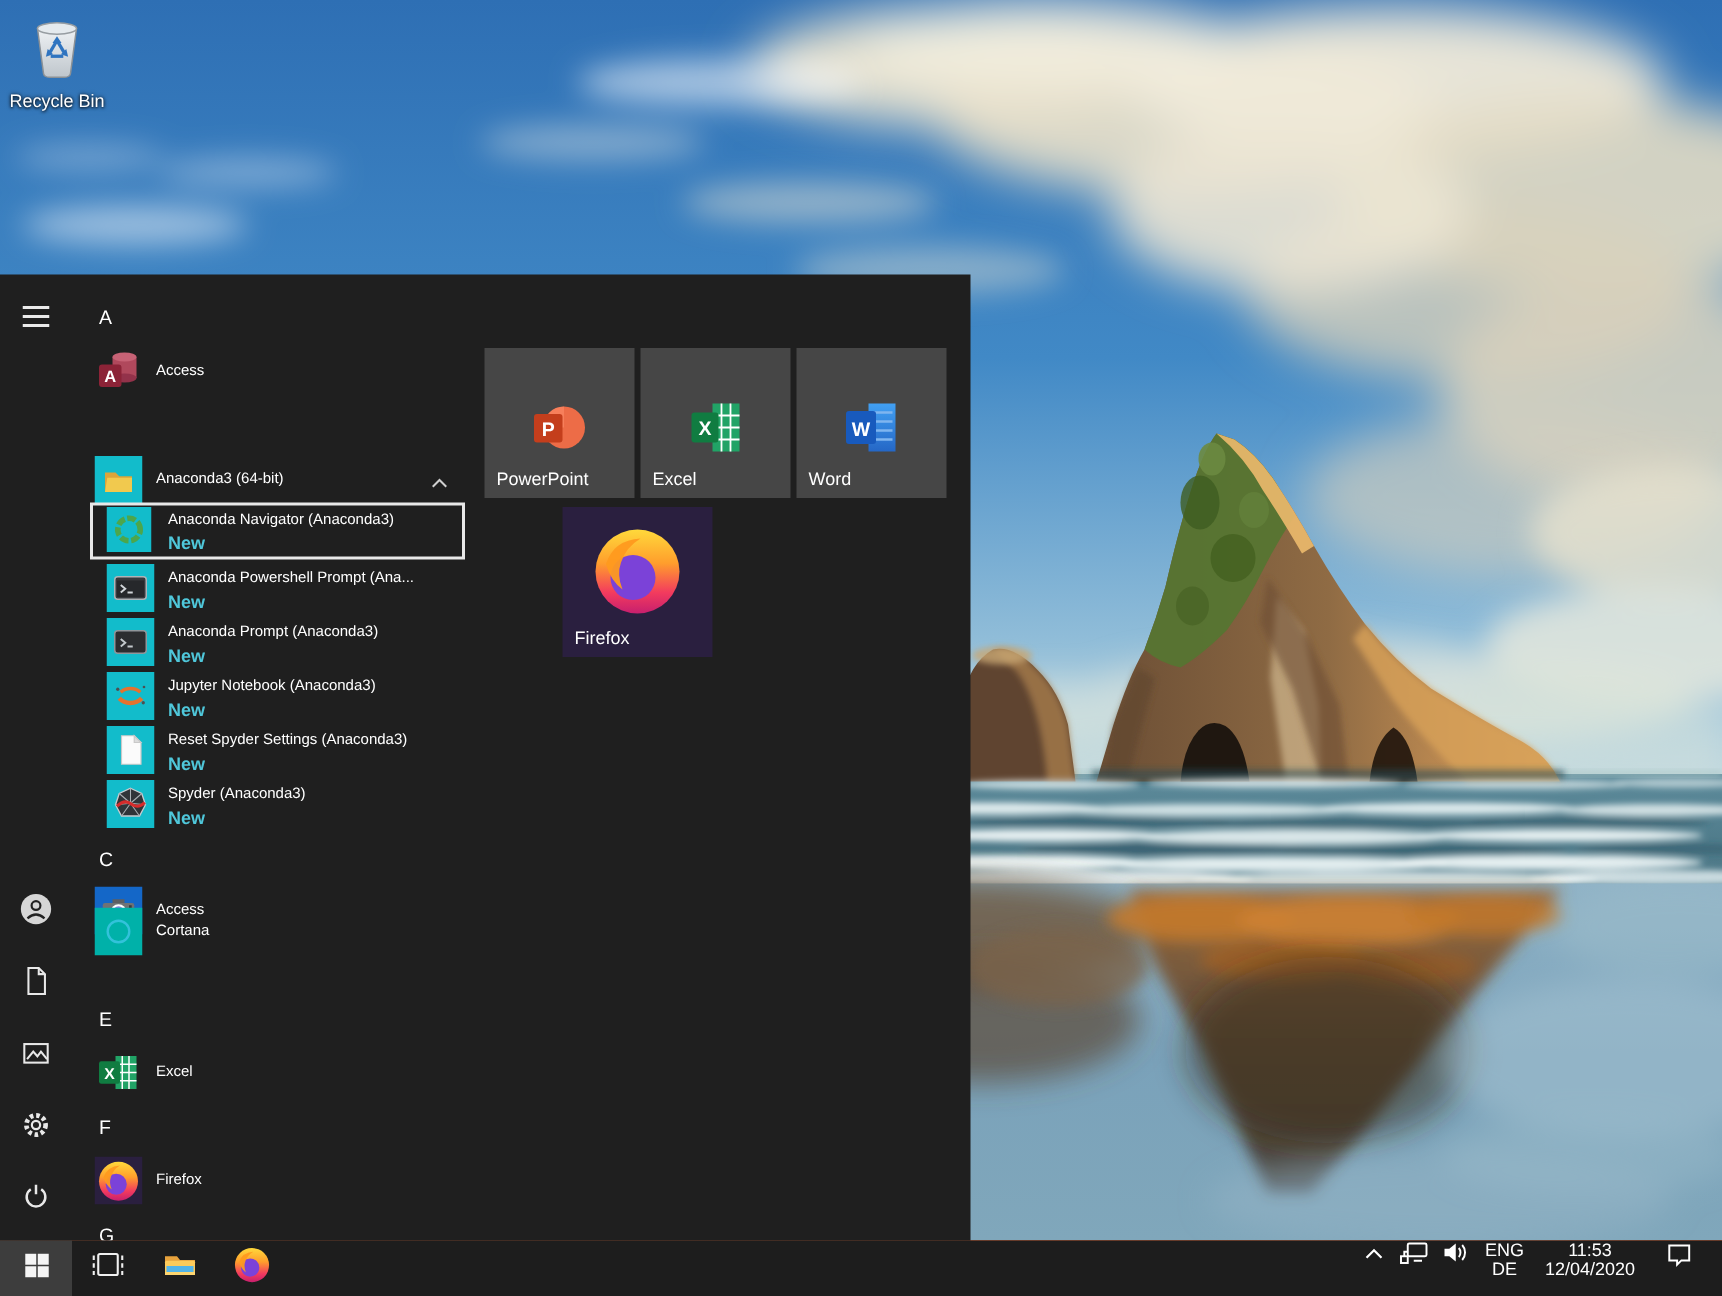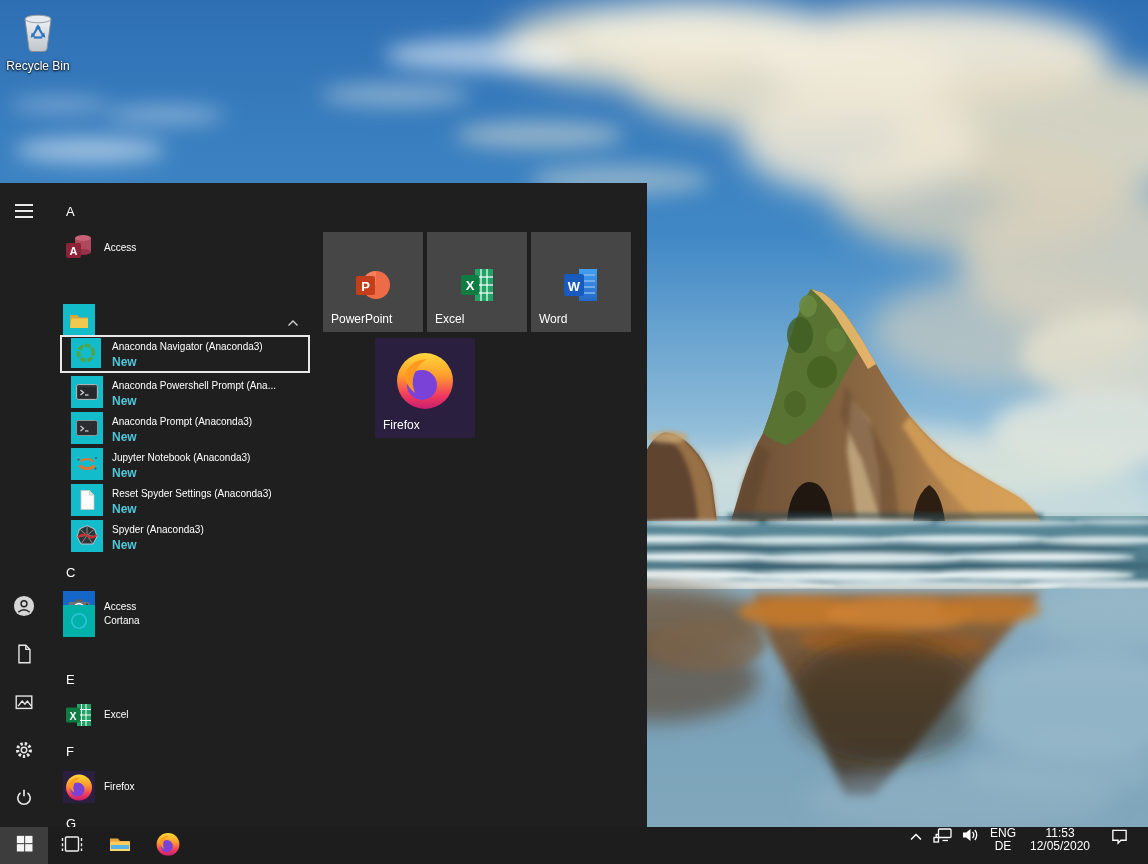--- a/index.html
+++ b/index.html
@@ -300,20 +300,21 @@
 
 
       <div class="row" style="top:119px">
         <span class="ic">
           <svg viewBox="0 0 32 32" width="32" height="32">
             <rect width="32" height="32" fill="#12bccb"></rect>
             <path d="M7,11 h7 l2.5,2.5 H25 V24 H7 Z" fill="#dba43a"></path>
             <path d="M7,24 L8.5,14.5 H25 V24 Z" fill="#f1c94e"></path>
           </svg>
         </span>
+        <span class="lbl">Anaconda3 (64-bit)</span>
         <span class="fold-chevron">
           <svg width="12" height="8" viewBox="0 0 12 8">
               <path d="M1.5,6.5 L6,2 L10.5,6.5" fill="none" stroke="#d0d0d0" stroke-width="1.4"></path>
             </svg>
         </span>
       </div>
 
       <div class="row sub selected" style="top:152px">
         <span class="ic">
           <svg viewBox="0 0 32 32" width="100%" height="100%">
@@ -588,21 +589,21 @@
             <path d="M13.8,3 a7.5,7.5 0 0 1 0,10" fill="none" stroke="#fff" stroke-width="1.3"></path>
           </svg>
         </span>
       </div>
       <div class="tr-btn tr-txt" style="width:38px">
         <div>ENG</div>
         <div>DE</div>
       </div>
       <div class="tr-btn tr-txt" style="width:76px">
         <div>11:53</div>
-        <div>12/05/2020</div>
+        <div>12/04/2020</div>
       </div>
       <div class="tr-btn" style="width:42px">
         <span>
           <svg width="19" height="18" viewBox="0 0 20 19" fill="none" stroke="#fff" stroke-width="1.4">
             <path d="M3,3.5 h14 v10.5 h-5.5 l-3,3 v-3 H3 Z"></path>
           </svg>
         </span>
       </div>
     </div>
   </div>

